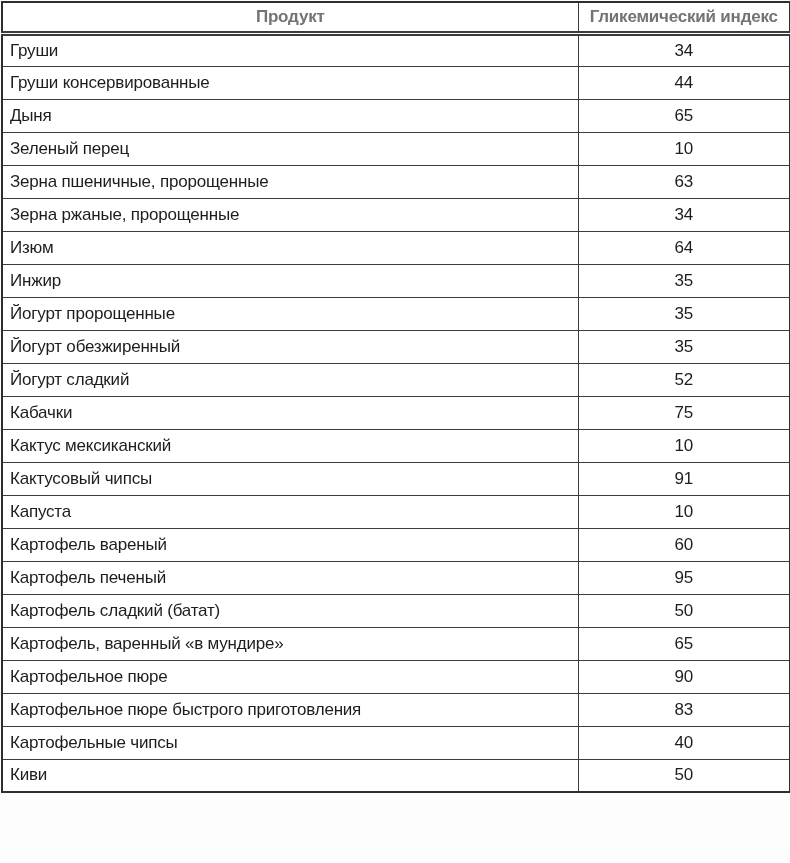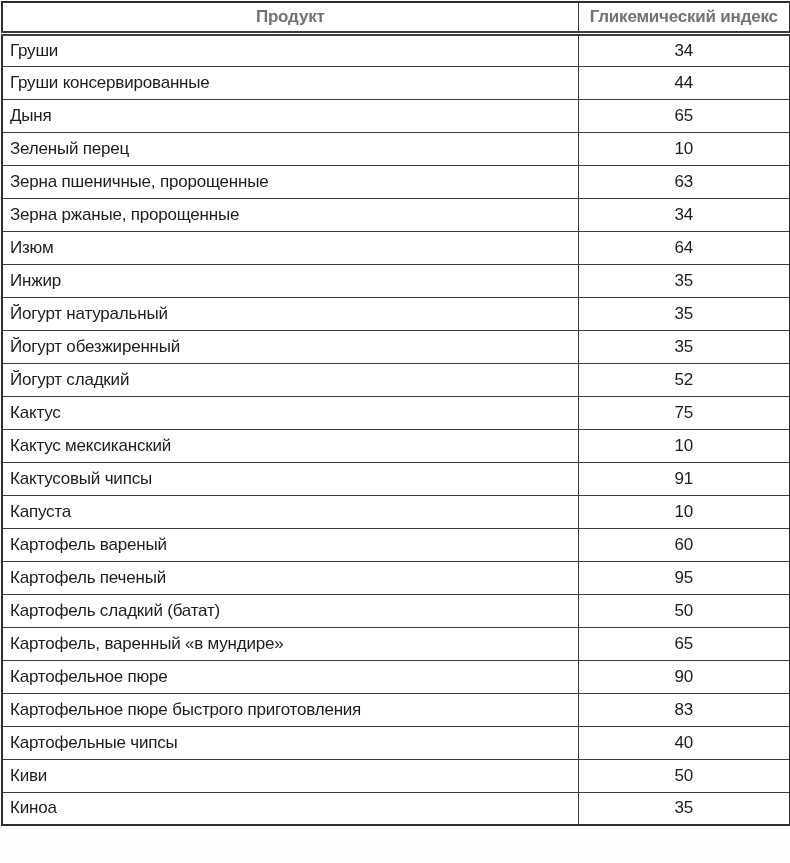--- a/index.html
+++ b/index.html
@@ -105,36 +105,36 @@
     <td class="product-cell">Изюм</td>
     <td class="gi-cell">64</td>
   </tr>
 
   <tr>
     <td class="product-cell">Инжир</td>
     <td class="gi-cell">35</td>
   </tr>
 
   <tr>
-    <td class="product-cell">Йогурт натуральный</td>
+    <td class="product-cell">Йогурт пророщенные</td>
     <td class="gi-cell">35</td>
   </tr>
 
   <tr>
     <td class="product-cell">Йогурт обезжиренный</td>
     <td class="gi-cell">35</td>
   </tr>
 
   <tr>
     <td class="product-cell">Йогурт сладкий</td>
     <td class="gi-cell">52</td>
   </tr>
 
   <tr>
-    <td class="product-cell">Кактус</td>
+    <td class="product-cell">Кабачки</td>
     <td class="gi-cell">75</td>
   </tr>
 
   <tr>
     <td class="product-cell">Кактус мексиканский</td>
     <td class="gi-cell">10</td>
   </tr>
 
   <tr>
     <td class="product-cell">Кактусовый чипсы</td>
@@ -179,19 +179,15 @@
   <tr>
     <td class="product-cell">Картофельные чипсы</td>
     <td class="gi-cell">40</td>
   </tr>
 
   <tr>
     <td class="product-cell">Киви</td>
     <td class="gi-cell">50</td>
   </tr>
 
-  <tr>
-    <td class="product-cell">Киноа</td>
-    <td class="gi-cell">35</td>
-  </tr>
 </tbody>
   </table>
 </div>
 
 </body></html>

